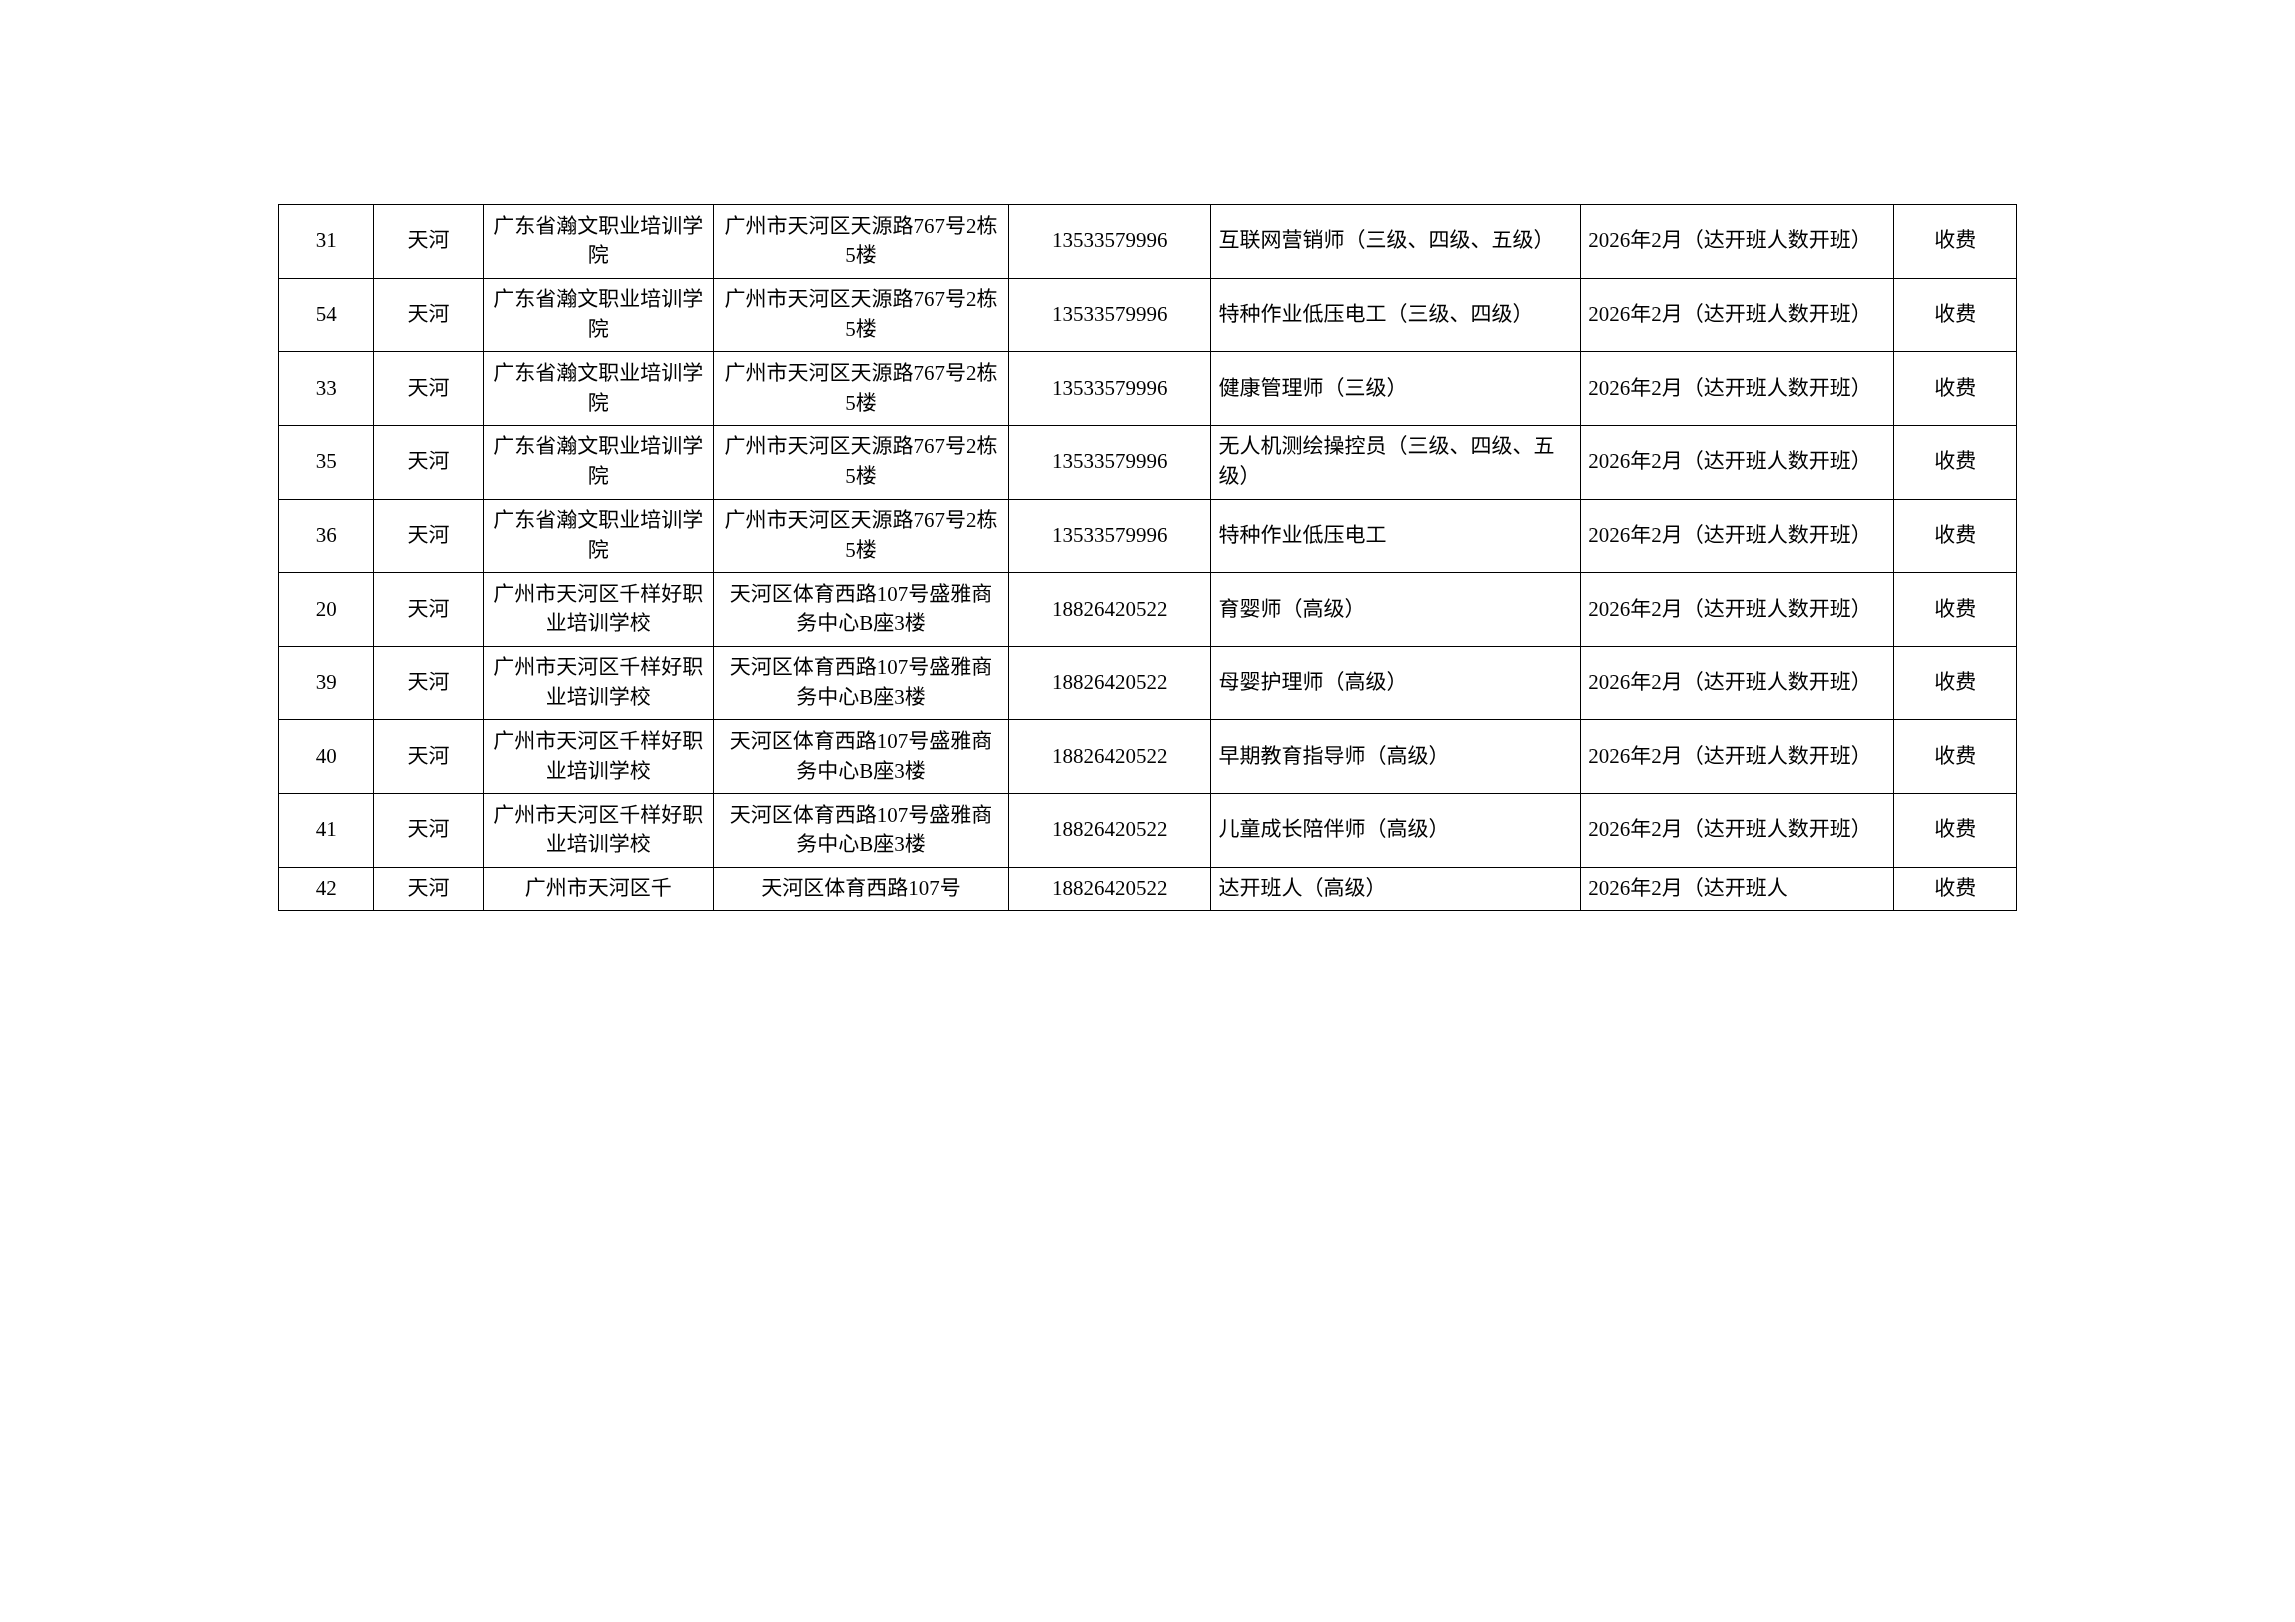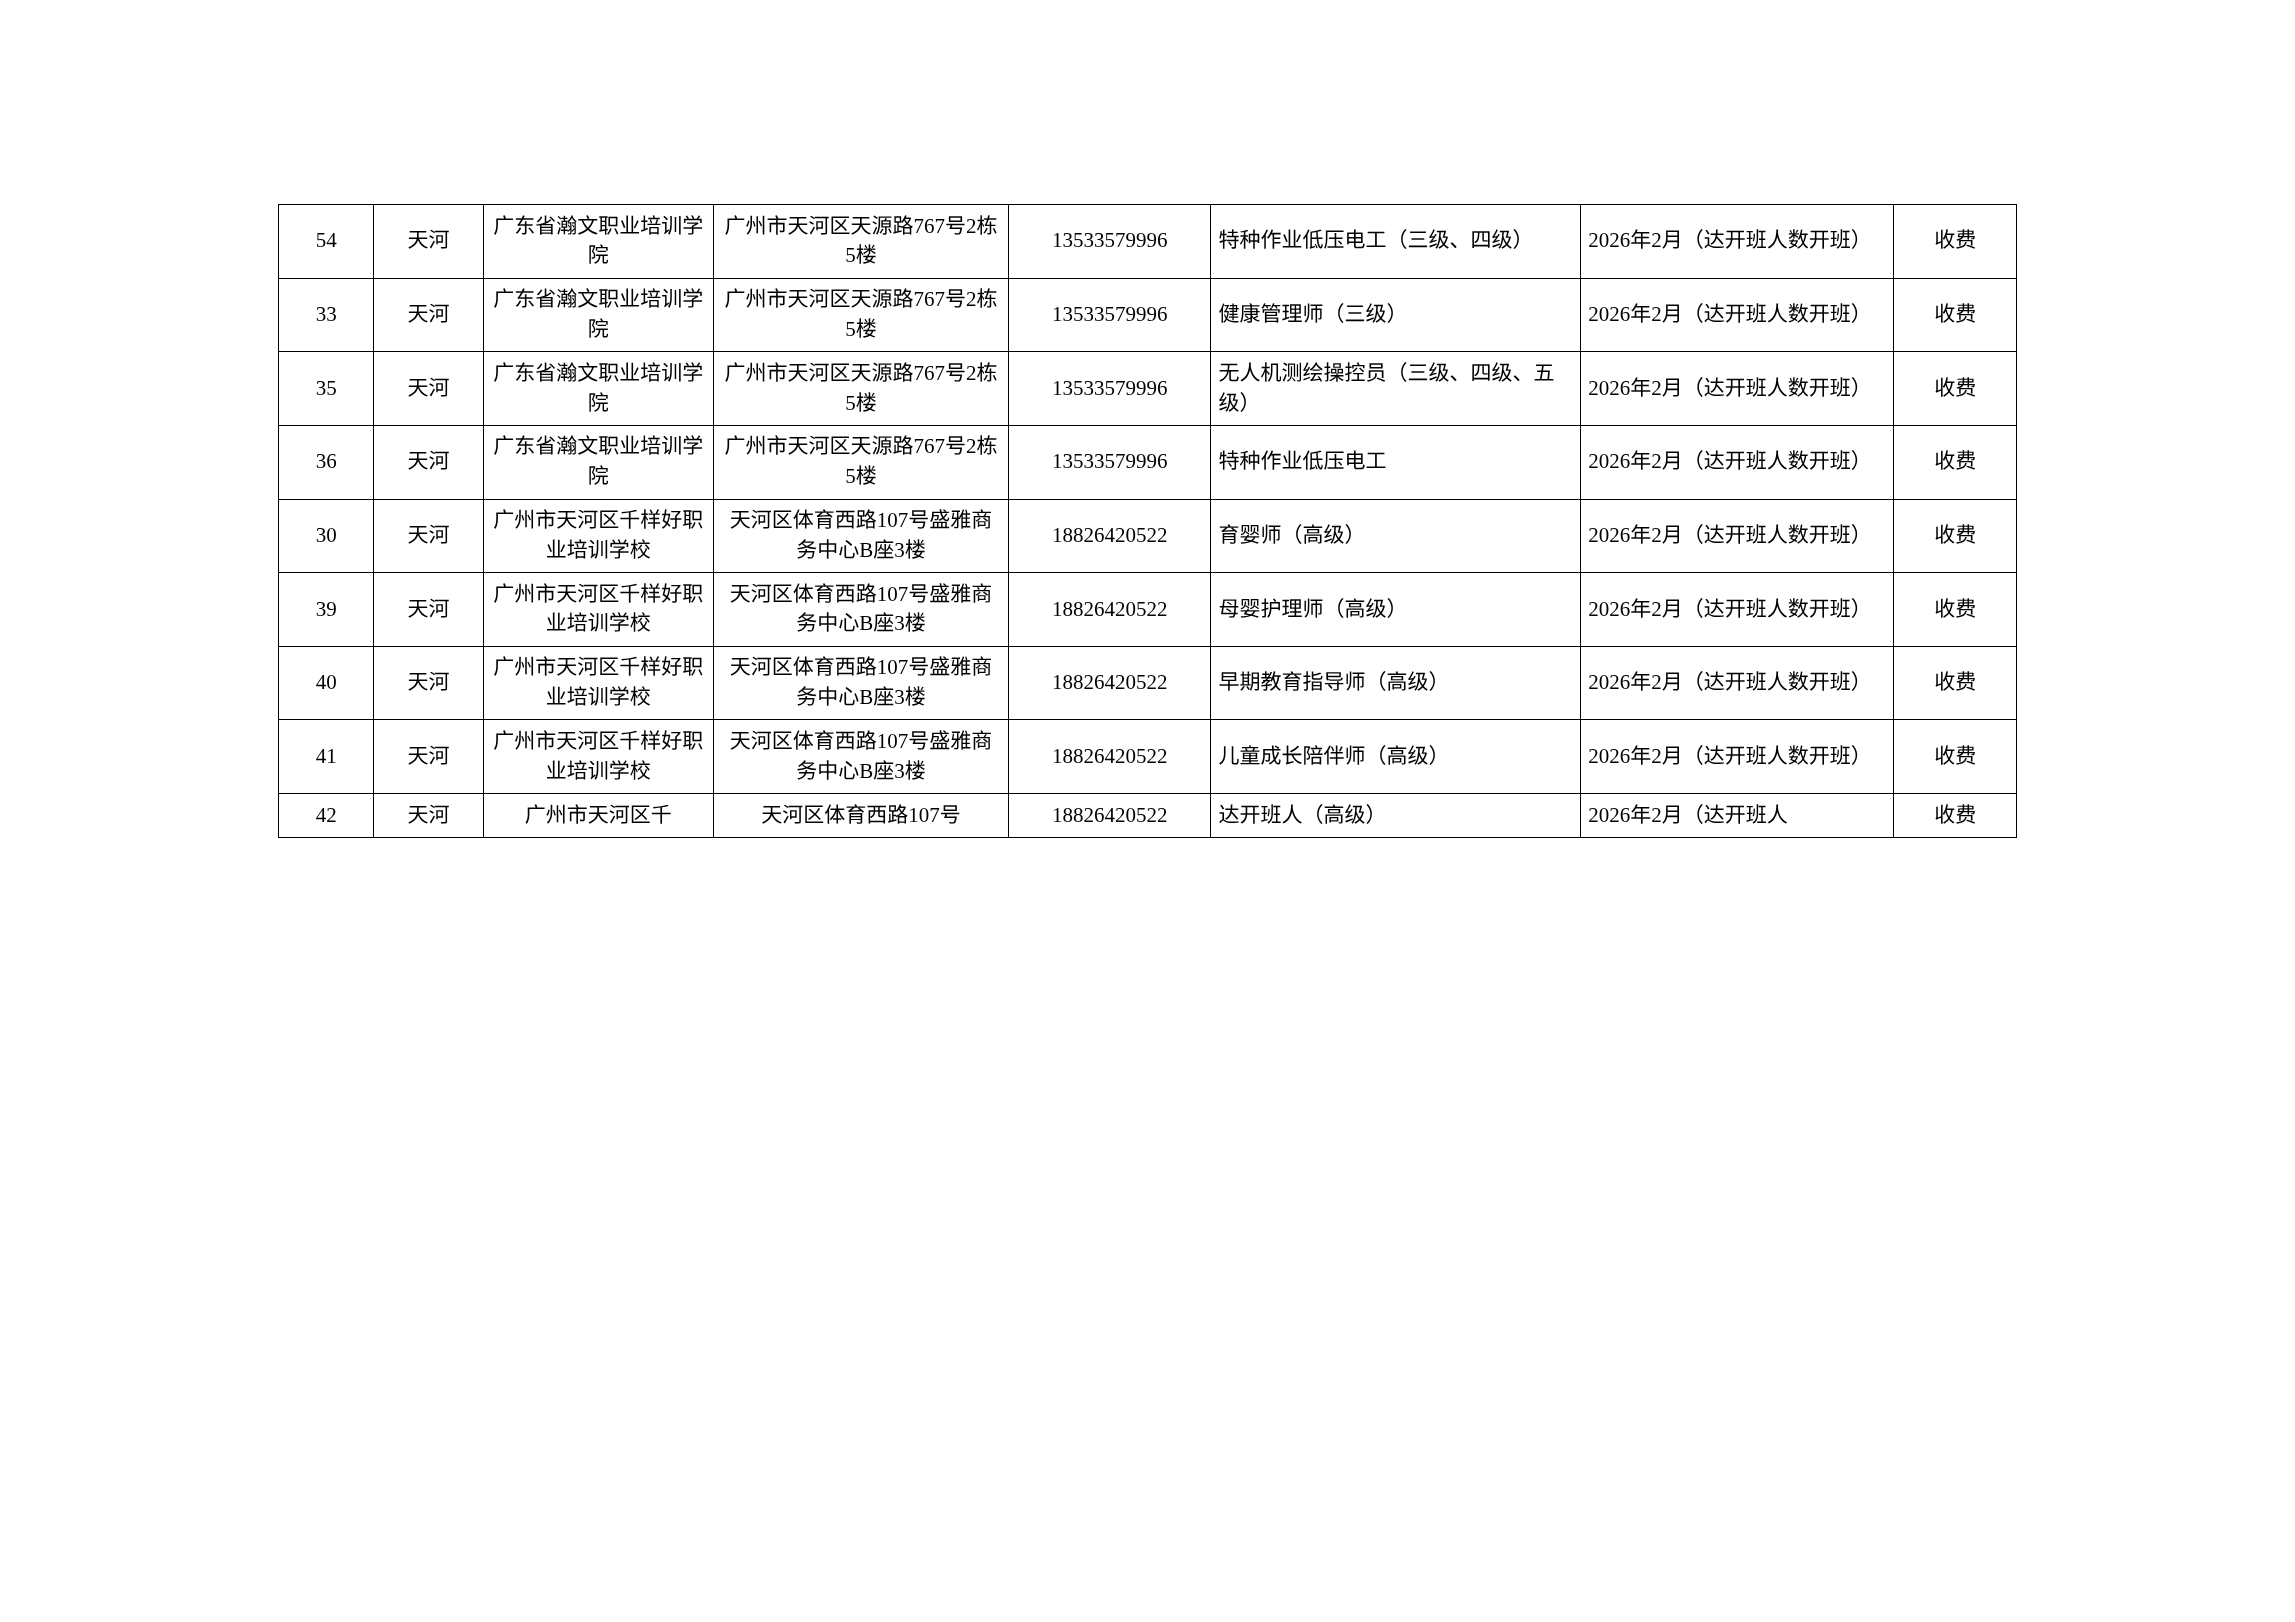--- a/index.html
+++ b/index.html
@@ -49,20 +49,30 @@
   .col-time    { width: 296px;  text-align: left; padding-left: 10.2px; }
   .col-fee     { width: 106px;  text-align: center; }
 </style>
 </head>
 <body>
 
 <div class="page">
   <table class="doc-table">
     <tbody>
 
+      <tr>
+        <td class="col-no">31</td>
+        <td class="col-dist">天河</td>
+        <td class="col-org">广东省瀚文职业培训学院</td>
+        <td class="col-addr">广州市天河区天源路767号2栋5楼</td>
+        <td class="col-phone">13533579996</td>
+        <td class="col-course">互联网营销师（三级、四级、五级）</td>
+        <td class="col-time">2026年2月（达开班人数开班）</td>
+        <td class="col-fee">收费</td>
+      </tr>
 
       <tr>
         <td class="col-no">54</td>
         <td class="col-dist">天河</td>
         <td class="col-org">广东省瀚文职业培训学院</td>
         <td class="col-addr">广州市天河区天源路767号2栋5楼</td>
         <td class="col-phone">13533579996</td>
         <td class="col-course">特种作业低压电工（三级、四级）</td>
         <td class="col-time">2026年2月（达开班人数开班）</td>
         <td class="col-fee">收费</td>
@@ -97,21 +107,21 @@
         <td class="col-org">广东省瀚文职业培训学院</td>
         <td class="col-addr">广州市天河区天源路767号2栋5楼</td>
         <td class="col-phone">13533579996</td>
         <td class="col-course">特种作业低压电工</td>
         <td class="col-time">2026年2月（达开班人数开班）</td>
         <td class="col-fee">收费</td>
       </tr>
 
 
       <tr>
-        <td class="col-no">30</td>
+        <td class="col-no">20</td>
         <td class="col-dist">天河</td>
         <td class="col-org">广州市天河区千样好职业培训学校</td>
         <td class="col-addr">天河区体育西路107号盛雅商务中心B座3楼</td>
         <td class="col-phone">18826420522</td>
         <td class="col-course">育婴师（高级）</td>
         <td class="col-time">2026年2月（达开班人数开班）</td>
         <td class="col-fee">收费</td>
       </tr>
 
       <tr>

